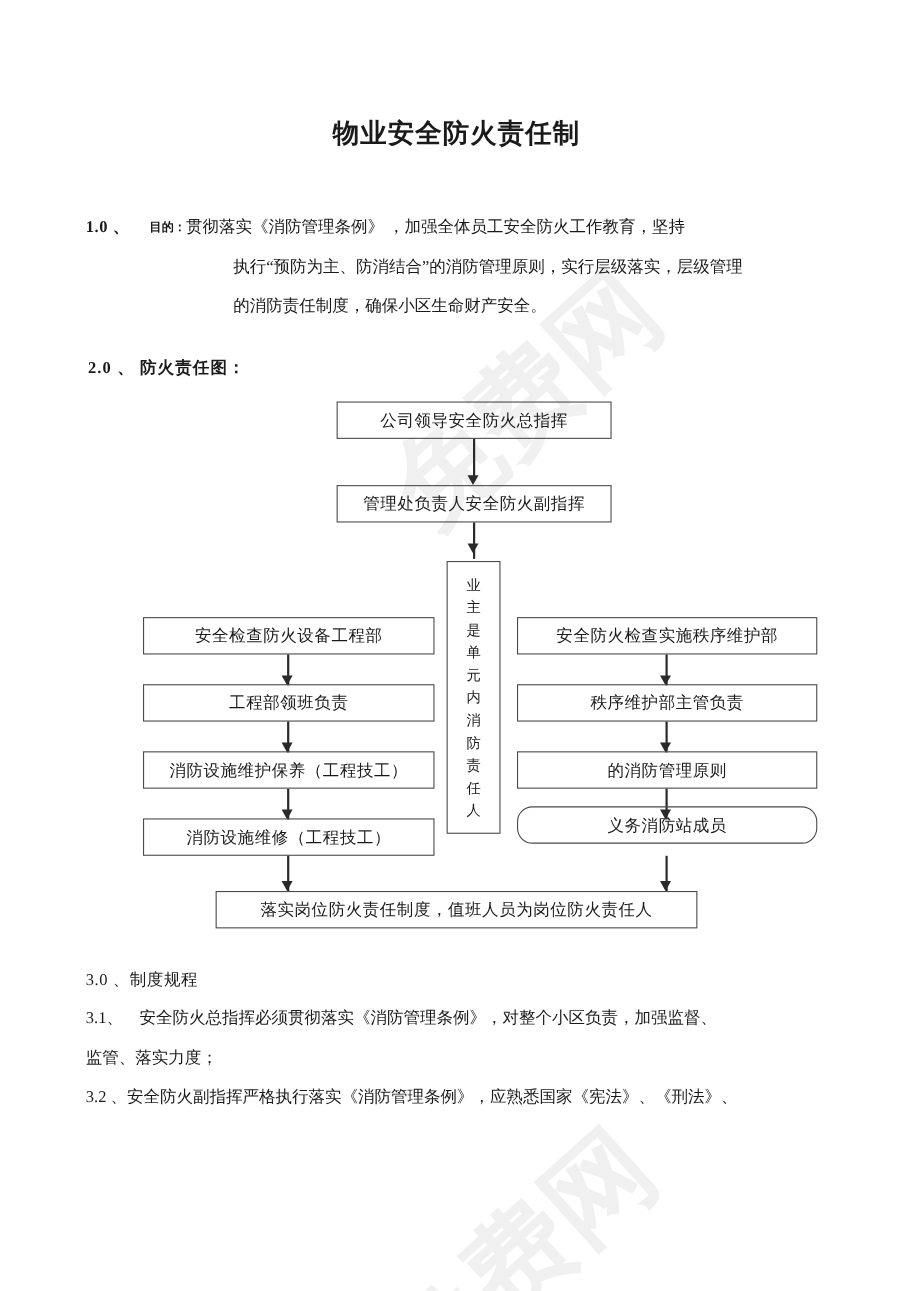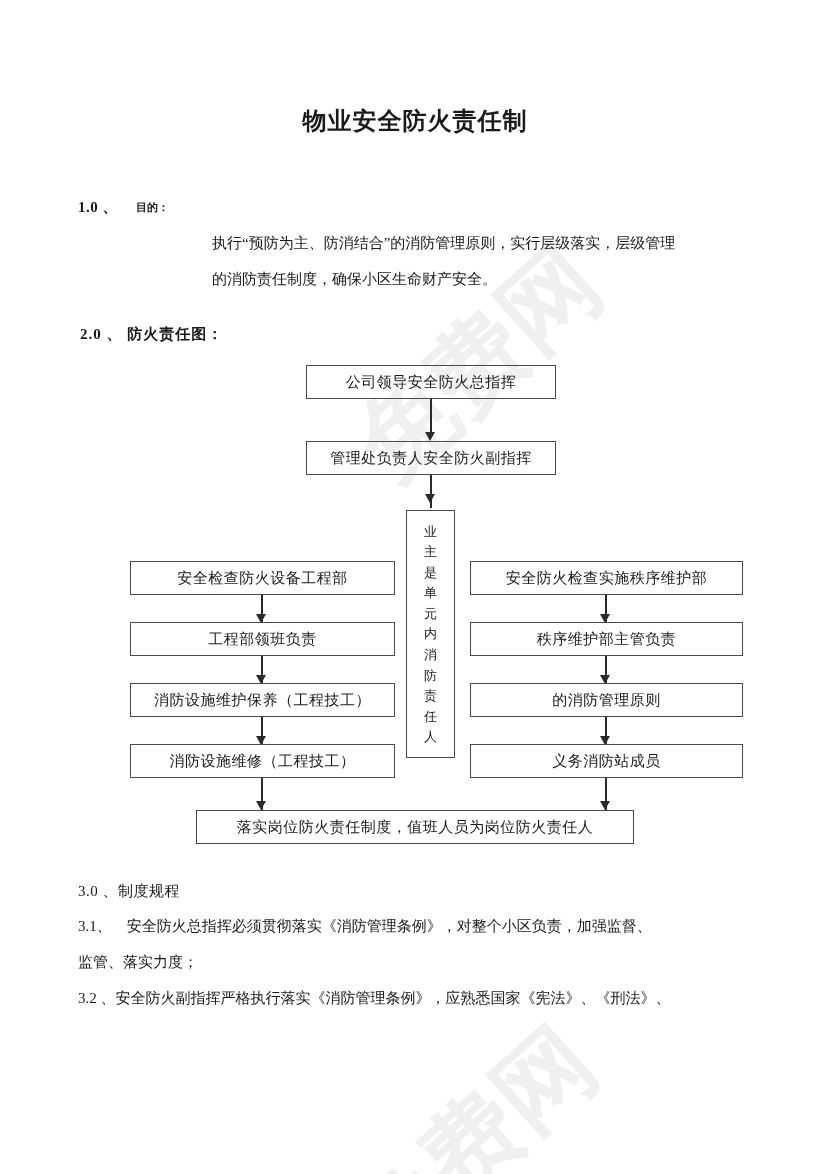--- a/index.html
+++ b/index.html
@@ -118,20 +118,21 @@
   <div class="wm wm-2">免费网</div>
 
   <div class="content">
 
     <h1 class="doc-title">物业安全防火责任制</h1>
 
     <div class="sec1">
       <div class="sec1-row">
         <div class="sec1-num">1.0 、</div>
         <div class="sec1-lbl">目的：</div>
+        <div class="sec1-body sec1-l1">贯彻落实《消防管理条例》 ，加强全体员工安全防火工作教育，坚持</div>
       </div>
       <div class="sec1-l2">执行“预防为主、防消结合”的消防管理原则，实行层级落实，层级管理</div>
       <div class="sec1-l3">的消防责任制度，确保小区生命财产安全。</div>
     </div>
 
     <div class="sec2-head">2.0 、 防火责任图：</div>
 
     <div class="chart">
 
       <div class="box" style="left:306px;top:10px;width:250px;height:34px;">公司领导安全防火总指挥</div>
@@ -179,21 +180,21 @@
       <div class="arrow" style="left:600px;top:259px;"></div>
 
       <div class="box" style="left:470px;top:267px;width:273px;height:34px;">秩序维护部主管负责</div>
       <div class="ln vln" style="left:605px;top:301px;height:28px;"></div>
       <div class="arrow" style="left:600px;top:320px;"></div>
 
       <div class="box" style="left:470px;top:328px;width:273px;height:34px;">的消防管理原则</div>
       <div class="ln vln" style="left:605px;top:362px;height:28px;"></div>
       <div class="arrow" style="left:600px;top:381px;"></div>
 
-      <div class="box" style="left:470px;top:389px;width:273px;height:34px;">义务消防站成员</div>
+      <div class="box" style="left:470px;top:378px;width:273px;height:34px;border-radius:14px;">义务消防站成员</div>
       <div class="ln vln" style="left:605px;top:423px;height:32px;"></div>
       <div class="arrow" style="left:600px;top:446px;"></div>
 
       <div class="box" style="left:196px;top:455px;width:438px;height:34px;">落实岗位防火责任制度，值班人员为岗位防火责任人</div>
 
     </div>
 
     <div class="sec3">
       <div class="sec3-head">3.0 、制度规程</div>
 

